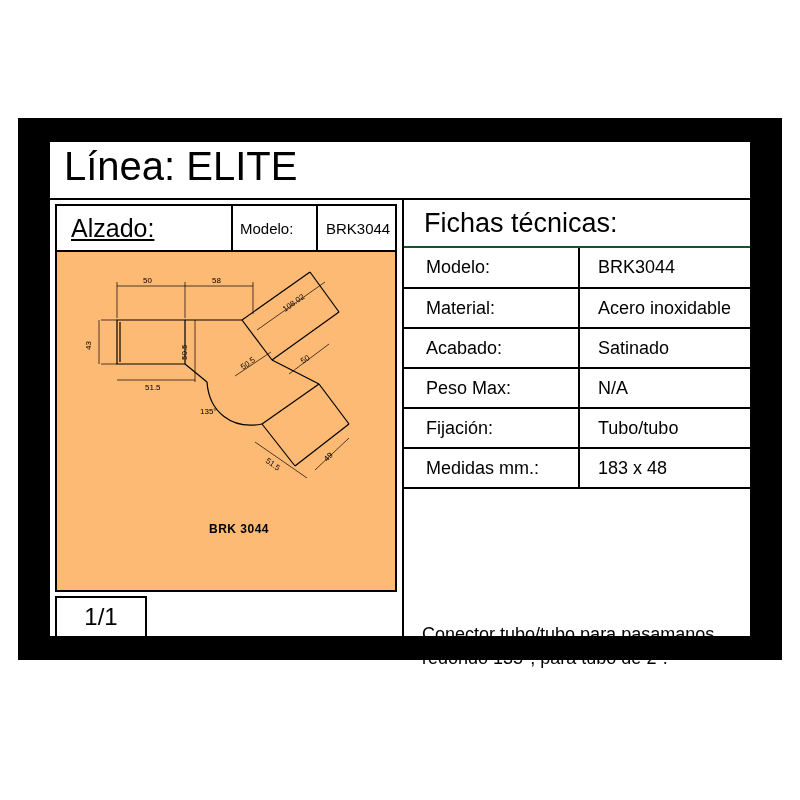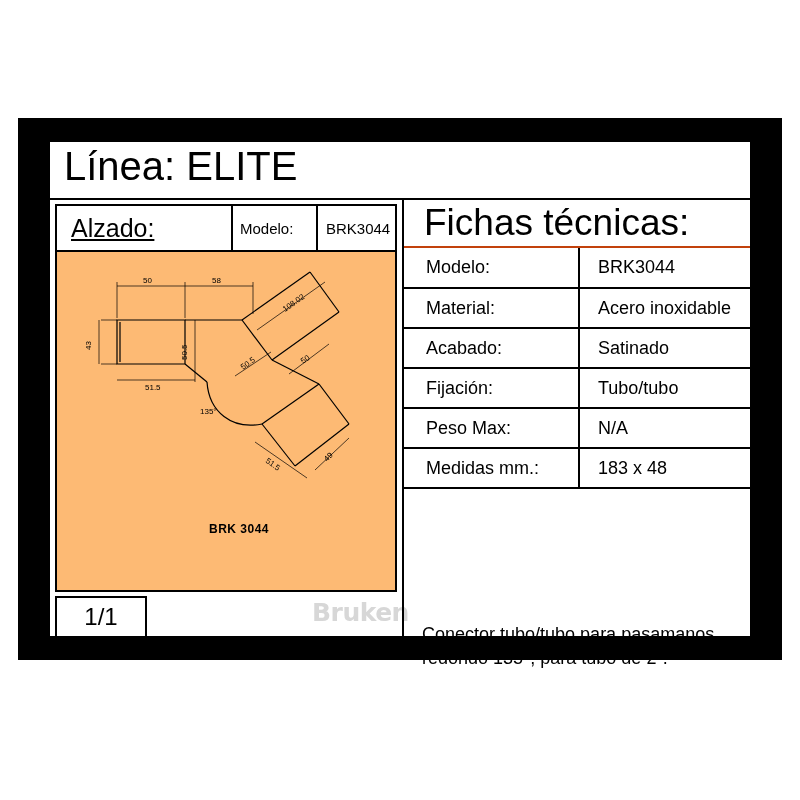--- a/index.html
+++ b/index.html
@@ -137,25 +137,25 @@
     top: 58px;
     right: 0;
     bottom: 0;
     border-left: 2px solid #000;
     box-sizing: border-box;
   }
   .fichas-head {
     position: absolute;
     left: 0; top: 0; right: 0;
     height: 48px;
-    border-bottom: 2px solid #c2410c;
+    border-bottom: 2px solid #14532d;
     display: flex;
     align-items: center;
     padding-left: 20px;
-    font-size: 37px;
+    font-size: 27px;
     box-sizing: border-box;
   }
   .spec-table {
     position: absolute;
     left: 0;
     top: 48px;
     right: 0;
     border-collapse: collapse;
     width: 100%;
     table-layout: fixed;
@@ -280,49 +280,48 @@
             <text x="246" y="112" transform="rotate(-35 246 112)">50</text>
             <text x="143" y="162">135°</text>
             <text x="208" y="210" transform="rotate(35 208 210)">51.5</text>
             <text x="270" y="210" transform="rotate(-45 270 210)">49</text>
           </g>
         </svg>
         <div class="part-label">BRK 3044</div>
       </div>
 
       <div class="page-box">1/1</div>
-      <div class="watermark">Bruken</div>
     </div>
 
     <div class="right-col">
       <div class="fichas-head">Fichas técnicas:</div>
 
       <table class="spec-table">
         <tbody>
           <tr>
             <td class="k">Modelo:</td>
             <td class="v">BRK3044</td>
           </tr>
           <tr>
             <td class="k">Material:</td>
             <td class="v">Acero inoxidable</td>
           </tr>
           <tr>
             <td class="k">Acabado:</td>
             <td class="v">Satinado</td>
           </tr>
           <tr>
+            <td class="k">Peso Max:</td>
+            <td class="v">N/A</td>
+          </tr>
+          <tr>
             <td class="k">Fijación:</td>
             <td class="v">Tubo/tubo</td>
           </tr>
           <tr>
-            <td class="k">Peso Max:</td>
-            <td class="v">N/A</td>
-          </tr>
-          <tr>
             <td class="k">Medidas mm.:</td>
             <td class="v">183 x 48</td>
           </tr>
         </tbody>
       </table>
 
       <div class="desc">Conector tubo/tubo para pasamanos redondo 135°, para tubo de 2".</div>
     </div>
 
   </div>

